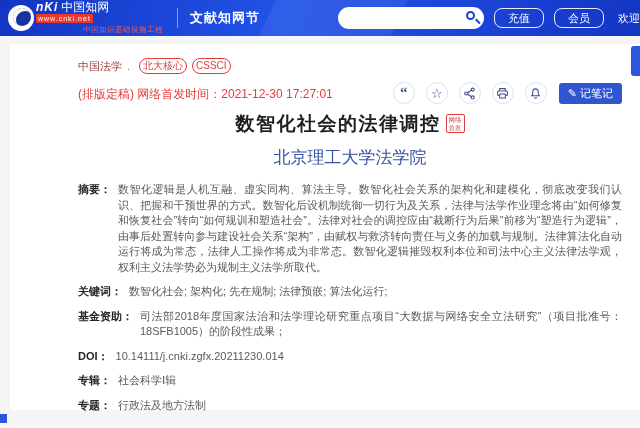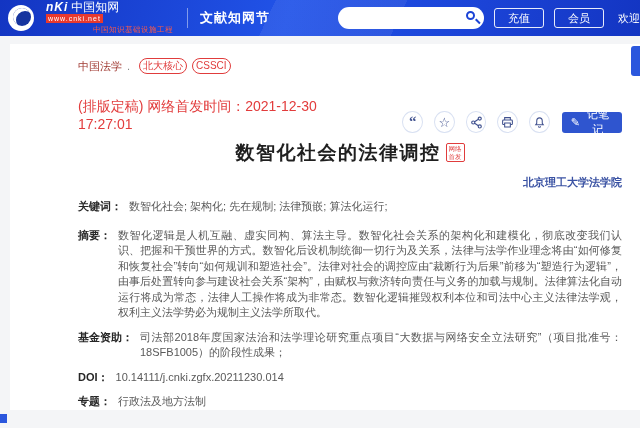--- a/index.html
+++ b/index.html
@@ -6,21 +6,21 @@
   html,body { width:640px; height:428px; overflow:hidden;
     font-family:"Liberation Sans","DejaVu Sans",sans-serif; background:#f4f5f7; }
   .page { position:relative; width:640px; height:428px; overflow:hidden; }
 
   
   .hdr { height:36px; display:flex; align-items:center; padding:0 0 0 8px;
     background:linear-gradient(105deg,#1335c2 0%,#2153e8 45%,#1b43d6 75%,#1335c2 100%);
     position:relative; }
   .hdr::after { content:""; position:absolute; inset:0; pointer-events:none;
     background:linear-gradient(115deg,transparent 42%,rgba(255,255,255,.07) 42%,rgba(255,255,255,.07) 62%,transparent 62%); }
-  .logo { display:flex; align-items:center; gap:12px; cursor:pointer; z-index:1; }
+  .logo { display:flex; align-items:center; gap:2px; cursor:pointer; z-index:1; }
   .logo-circle { width:26px; height:26px; border-radius:50%; background:#fff; position:relative; flex:none; }
   .logo-circle::after { content:""; position:absolute; left:5px; top:3px; width:18px; height:18px;
     border-radius:50%; background:#16349f; box-shadow:inset 3px 3px 0 0 #fff; }
   .logo-txt { display:flex; flex-direction:column; line-height:9px; }
   .logo-r1 { display:flex; align-items:baseline; gap:3px; }
   .logo-brand { color:#fff; font-weight:bold; font-style:italic; font-size:12px; letter-spacing:1px; }
   .logo-cn { color:#fff; font-size:12px; }
   .logo-url { background:#e8392e; color:#fff; font-size:7px; padding:0 2px; margin-top:2px;
     letter-spacing:1px; align-self:flex-start; line-height:9px; }
   .logo-slogan { color:#ff5a47; font-size:7.5px; margin-top:2px; letter-spacing:.5px;padding-left:47px; }
@@ -29,54 +29,54 @@
   .hdr-right { margin-left:auto; display:flex; align-items:center; z-index:1; }
   .searchbox { position:relative; width:146px; height:22px; }
   .searchbox input { width:100%; height:100%; border:none; outline:none; border-radius:11px;
     padding:0 28px 0 12px; font-size:11px; color:#333; background:#fff; }
   .search-btn { position:absolute; right:3px; top:2px; width:18px; height:18px; border:none;
     background:transparent; cursor:pointer; }
   .mag { position:absolute; left:3px; top:2px; width:9px; height:9px; border:2px solid #1b43d6; border-radius:50%; }
   .mag::after { content:""; position:absolute; left:7px; top:7px; width:2px; height:6px;
     background:#1b43d6; transform:rotate(-45deg); transform-origin:top left; }
   .pill { height:20px; padding:0 13px; margin-left:10px; border:1px solid rgba(255,255,255,.9);
-    border-radius:3px; background:transparent; color:#fff; font-size:11px; cursor:pointer;
+    border-radius:8px; background:transparent; color:#fff; font-size:11px; cursor:pointer;
     font-family:inherit; }
   .welcome { color:#fff; font-size:11px; margin:0 0 0 14px; white-space:nowrap; }
 
   
   .card { margin:8px 0 0 10px; width:630px; height:366px; background:#fff;
     padding:14px 18px 10px 68px; }
   .top-row { display:flex; justify-content:space-between; align-items:flex-end;gap:28px; }
   .journal-row { font-size:11px; color:#555; display:flex; align-items:center; }
   .journal-link { color:#a03a32; text-decoration:none; cursor:pointer; }
   .journal-dot { color:#888; margin:0 4px 0 5px; }
   .badge { border:1px solid #e03c3c; color:#e03c3c; border-radius:8px; font-size:10px;
     padding:0 3px; line-height:14px; margin-left:5px; }
-  .pub-note { color:#e23c3c; font-size:14px; margin-top:24px; }
+  .pub-note { color:#e23c3c; font-size:12px; margin-top:12px; }
   .tool-row { display:flex; align-items:center; margin-bottom:-1px; }
   .icon-btn { width:22px; height:22px; border-radius:50%; border:1px solid #d9e1f2; background:#fff;
     color:#41528f; display:flex; align-items:center; justify-content:center; margin-left:11px;
     cursor:pointer; padding:0; }
   .quote-glyph { font-family:"Liberation Serif","DejaVu Serif",serif; font-size:15px; font-weight:bold;
     line-height:6px; height:8px; color:#41528f; }
   .star-glyph { font-size:13px; line-height:13px; color:#41528f; }
   .note-btn { height:21px; margin-left:12px; border:none; border-radius:3px; background:#2f55cf;
     color:#fff; font-size:11px; padding:0 9px; display:flex; align-items:center; gap:3px;
     cursor:pointer; font-family:inherit; }
   .note-pencil { font-size:11px; }
 
   .title { text-align:center; margin-top:8px; font-size:19px; font-weight:bold; color:#1f1f1f;
     letter-spacing:1.5px; }
   .title-badge { display:inline-flex; flex-direction:column; border:1px solid #e03c3c; color:#e03c3c;
     border-radius:2px; font-size:6.5px; line-height:7.5px; font-weight:normal; letter-spacing:0;
     padding:1px 2px; margin-left:5px; vertical-align:8px; }
   .author { text-align:center; margin-top:13px; font-size:11.5px; }
   .author a, .affil a { color:#3a52a3; text-decoration:none; cursor:pointer; }
-  .affil { text-align:right; margin-top:9px; font-size:11px;font-weight:bold; }
+  .affil { text-align:center; margin-top:9px; font-size:17px; }
 
   .meta-row { display:flex; margin-top:9px; font-size:11px; line-height:15.5px; }
   .meta-row .label { flex:none; font-weight:bold; color:#262626; margin-right:7px; }
   .meta-row .value { color:#595959; text-align:justify; }
   .abstract-row { margin-top:13px; }
 
   .right-tab { position:absolute; right:0; top:46px; width:9px; height:30px; background:#2b57dd;
     border-radius:3px 0 0 3px; cursor:pointer; }
   .corner-chip { position:absolute; left:0; bottom:5px; width:7px; height:9px; background:#2b57dd;
     cursor:pointer; }
@@ -167,40 +167,44 @@
       <span>数智化社会的法律调控</span><span class="title-badge">
           <span>网络</span>
           <span>首发</span>
         </span>
     </h1>
 
     <div class="affil">
       <a>北京理工大学法学院</a>
     </div>
 
-    <div class="meta-row">
-      <span class="label">关键词：</span>
-      <span class="value">数智化社会; 架构化; 先在规制; 法律预嵌; 算法化运行;</span>
-    </div>
-
     <div class="meta-row abstract-row">
       <span class="label">摘要：</span>
       <span class="value">数智化逻辑是人机互融、虚实同构、算法主导。数智化社会关系的架构化和建模化，彻底改变我们认识、把握和干预世界的方式。数智化后设机制统御一切行为及关系，法律与法学作业理念将由“如何修复和恢复社会”转向“如何规训和塑造社会”。法律对社会的调控应由“裁断行为后果”前移为“塑造行为逻辑”，由事后处置转向参与建设社会关系“架构”，由赋权与救济转向责任与义务的加载与规制。法律算法化自动运行将成为常态，法律人工操作将成为非常态。数智化逻辑摧毁权利本位和司法中心主义法律法学观，权利主义法学势必为规制主义法学所取代。</span>
     </div>
 
     <div class="meta-row">
+      <span class="label">关键词：</span>
+      <span class="value">数智化社会; 架构化; 先在规制; 法律预嵌; 算法化运行;</span>
+    </div>
+
+    <div class="meta-row">
       <span class="label">基金资助：</span>
       <span class="value">司法部2018年度国家法治和法学理论研究重点项目“大数据与网络安全立法研究”（项目批准号：18SFB1005）的阶段性成果；</span>
     </div>
 
     <div class="meta-row">
       <span class="label">DOI：</span>
       <span class="value">10.14111/j.cnki.zgfx.20211230.014</span>
     </div>
 
+    <div class="meta-row">
+      <span class="label">专辑：</span>
+      <span class="value">社会科学Ⅰ辑</span>
+    </div>
 
     <div class="meta-row">
       <span class="label">专题：</span>
       <span class="value">行政法及地方法制</span>
     </div>
 
   </main>
 
   <div class="right-tab"></div>
   <div class="corner-chip"></div>

